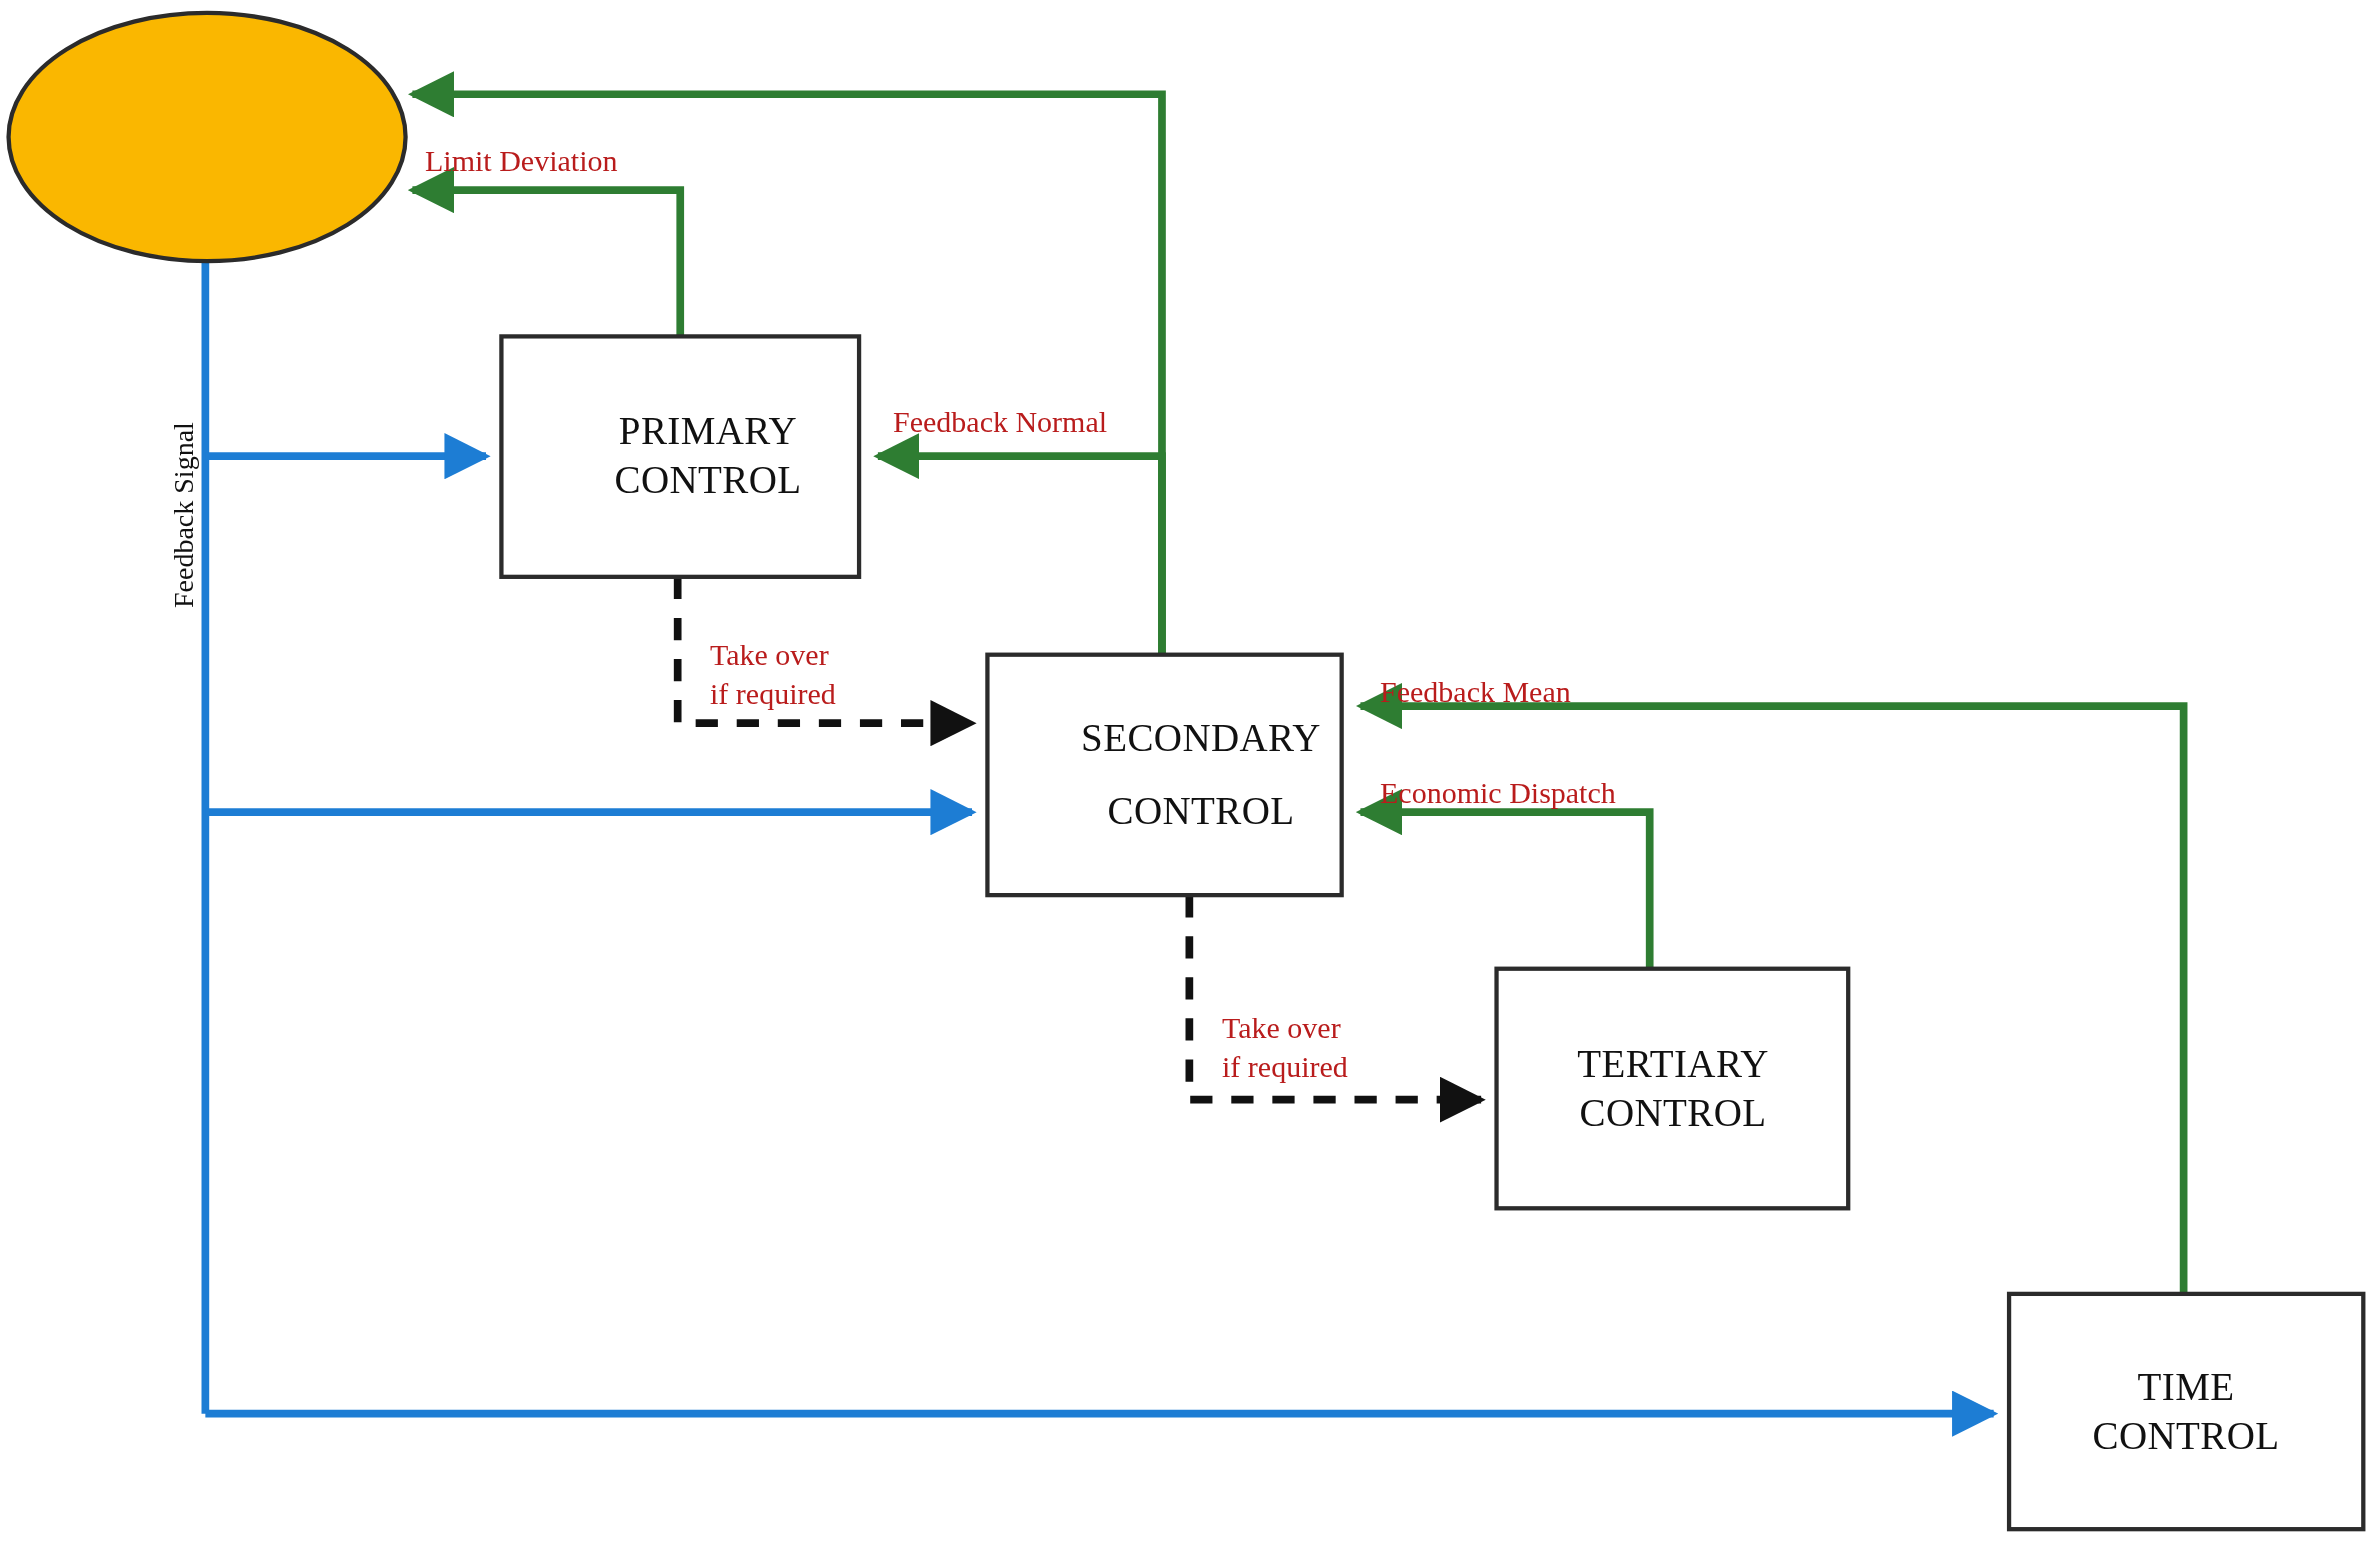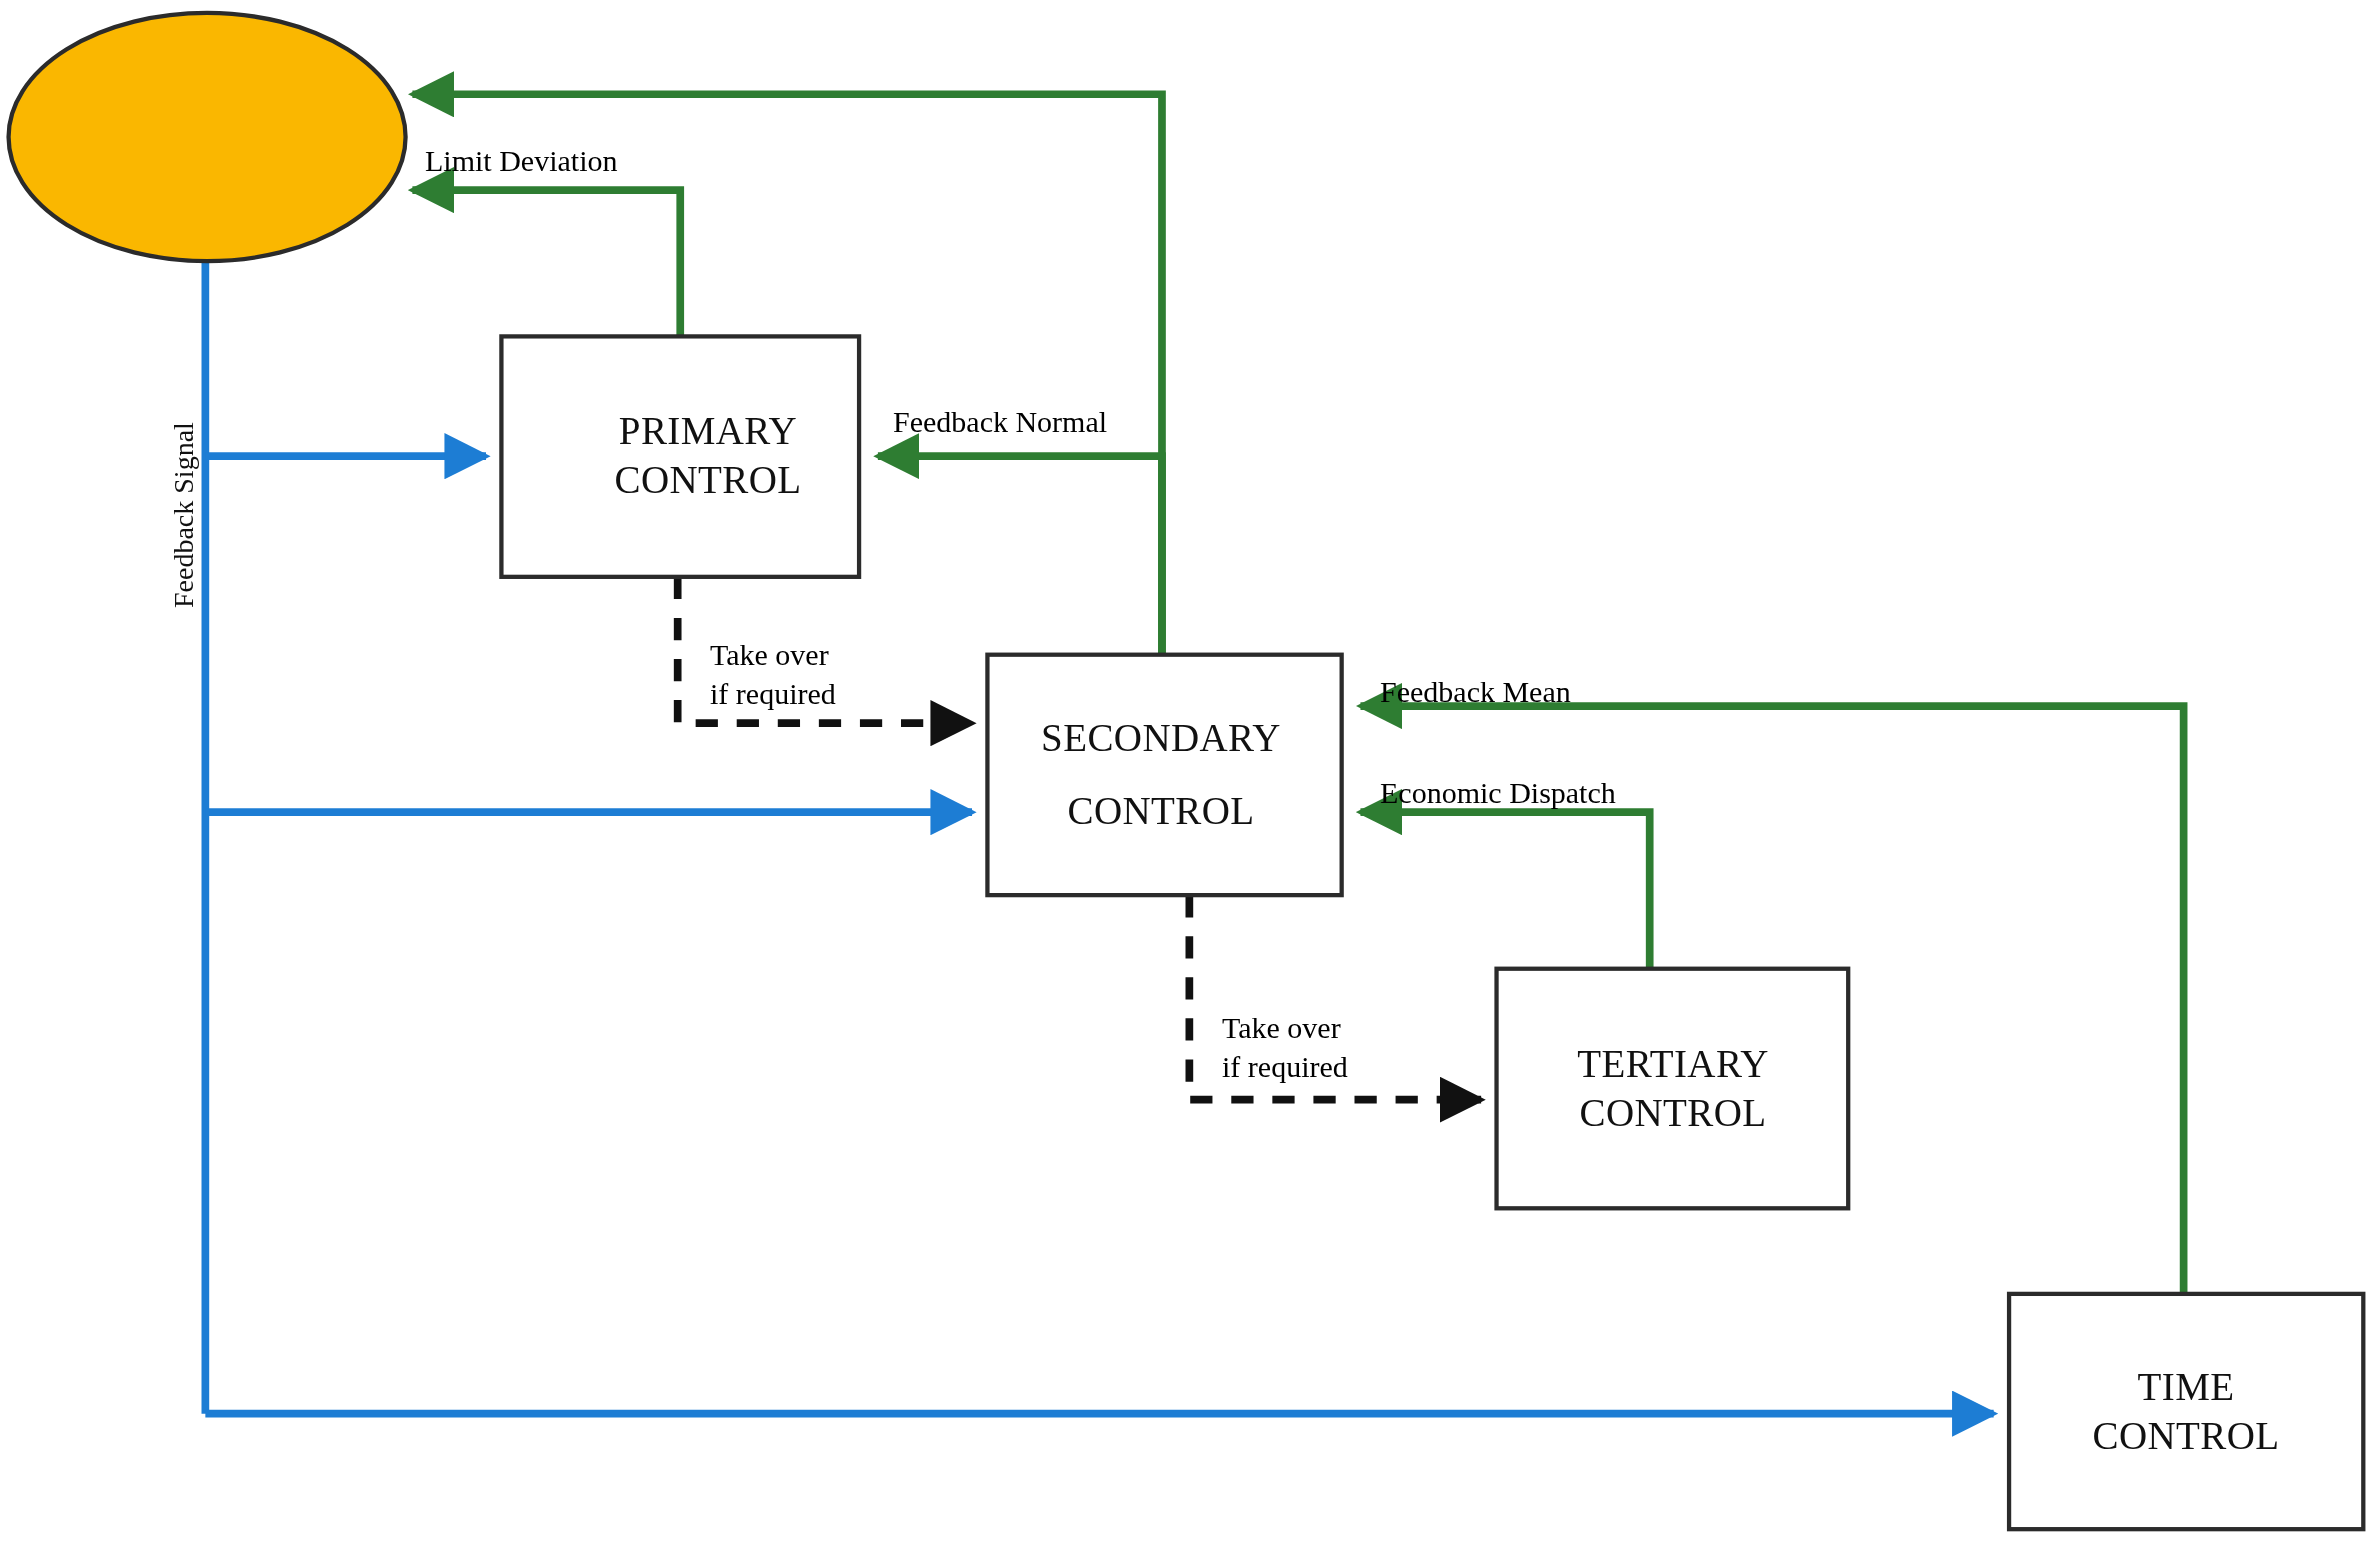--- a/index.html
+++ b/index.html
@@ -33,21 +33,21 @@
     font-weight:bold;
     font-size:38px;
     line-height:1.35;
     letter-spacing:0.4px;
     color:#000000;
   }
   .edge-label{
     position:absolute;
     font-family:"Liberation Serif", serif;
     font-size:30px;
-    color:#000000;
+    color:#b91c1c;
     white-space:nowrap;
     line-height:1.3;
   }
   .edge-label.multiline{white-space:normal;}
   .vertical-label{
     position:absolute;
     font-family:"Liberation Serif", serif;
     font-size:28px;
     color:#111111;
     white-space:nowrap;
@@ -105,21 +105,21 @@
 
     <rect x="2348" y="1512" width="414" height="275" fill="#FFFFFF" stroke="#2B2B2B" stroke-width="5"></rect>
   </svg>
 
 
   <div class="node-label box-label" style="left:529px;top:336px;width:358px;height:240px;align-items:center;">
     <span>PRIMARY</span>
     <span>CONTROL</span>
   </div>
 
-  <div class="node-label box-label" style="left:984px;top:655px;width:354px;height:240px;gap:24px;">
+  <div class="node-label box-label" style="left:1024px;top:655px;width:354px;height:240px;gap:24px;">
     <span>SECONDARY</span>
     <span>CONTROL</span>
   </div>
 
   <div class="node-label box-label" style="left:1497px;top:969px;width:352px;height:240px;">
     <span>TERTIARY</span>
     <span>CONTROL</span>
   </div>
 
   <div class="node-label box-label" style="left:2009px;top:1294px;width:354px;height:235px;">

